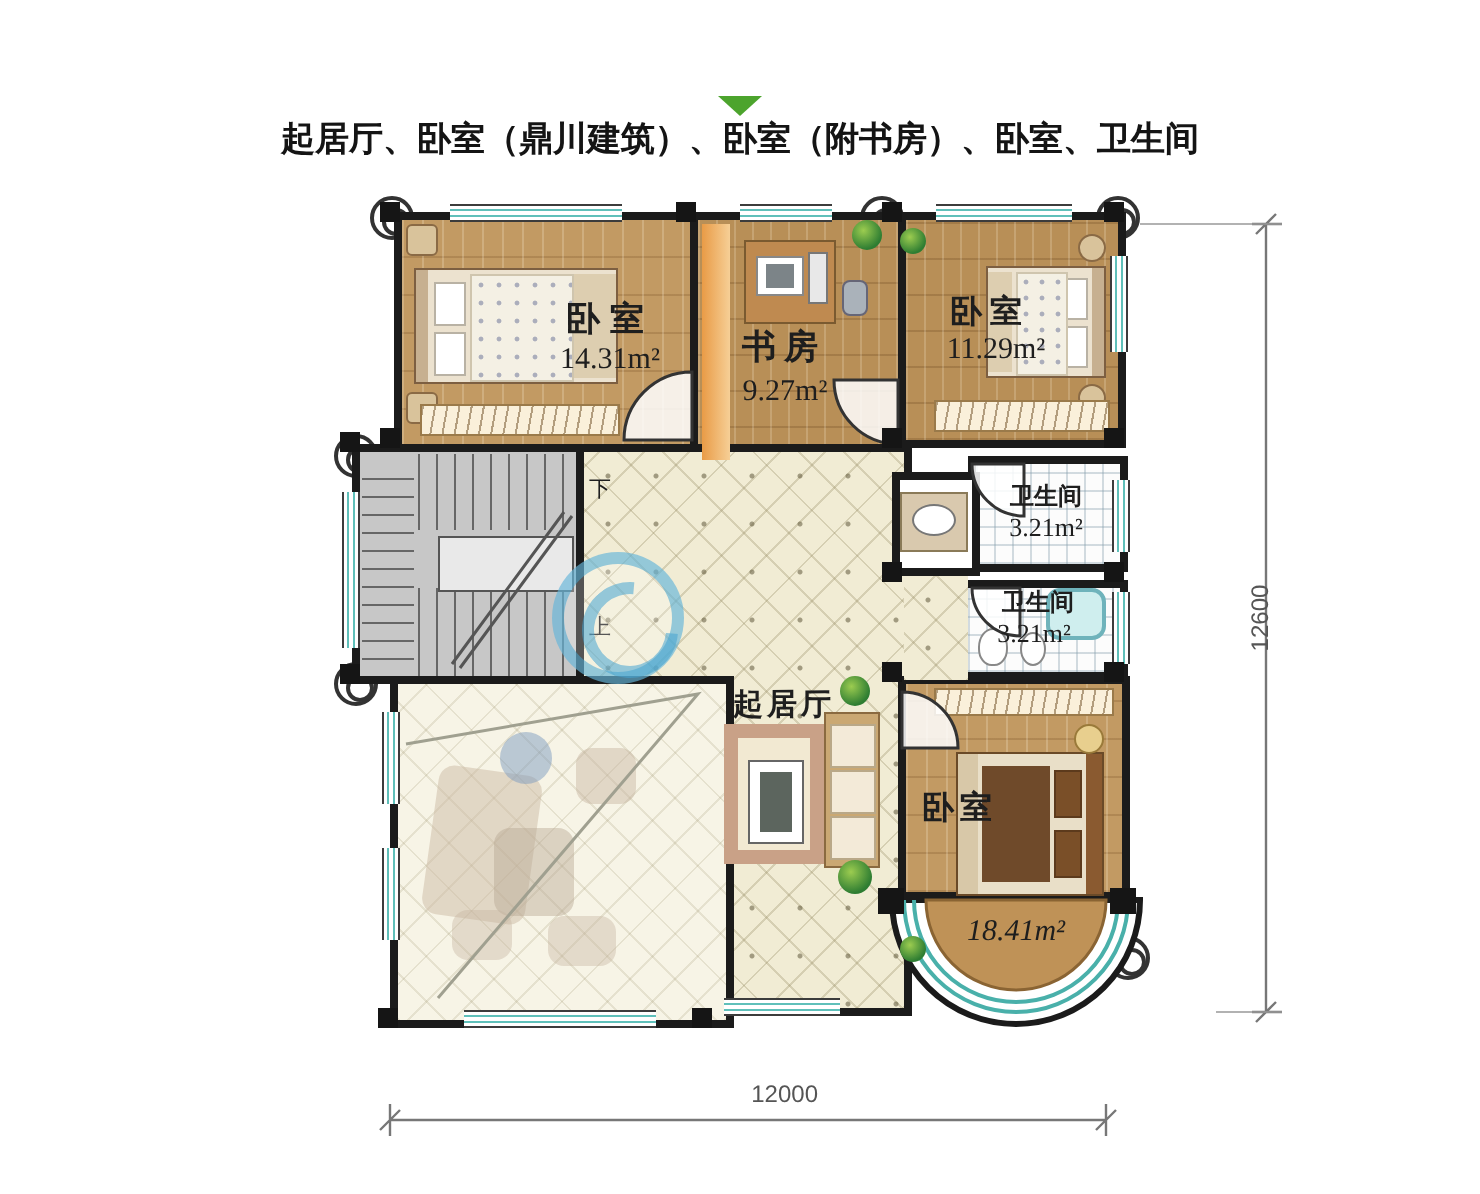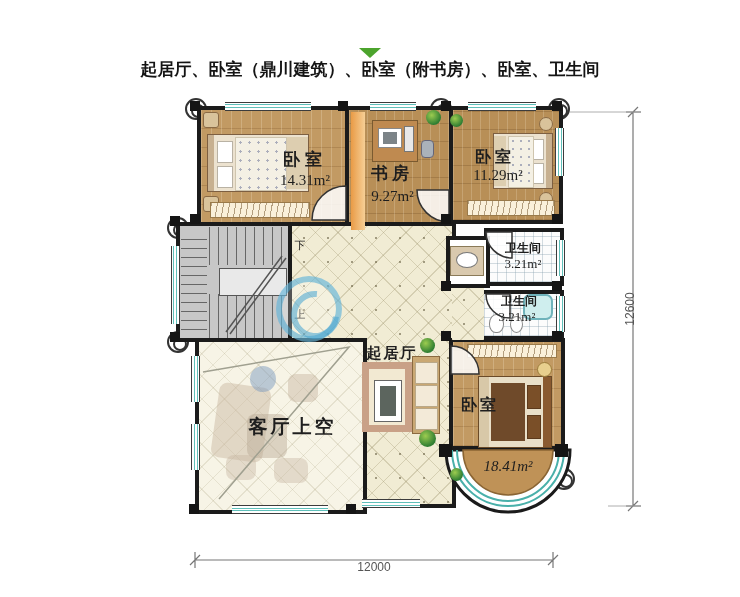--- a/index.html
+++ b/index.html
@@ -221,27 +221,26 @@
   <div class="lbl" style="left:250px;top:172px;width:110px;font-size:15px;">14.31m²</div>
   <div class="lbl" style="left:362px;top:164px;width:60px;font-size:17px;font-weight:bold;letter-spacing:4px;">书房</div>
   <div class="lbl" style="left:355px;top:188px;width:75px;font-size:15px;">9.27m²</div>
   <div class="lbl" style="left:455px;top:148px;width:80px;font-size:16px;font-weight:bold;letter-spacing:4px;">卧室</div>
   <div class="lbl" style="left:448px;top:167px;width:100px;font-size:15px;">11.29m²</div>
   <div class="lbl" style="left:488px;top:242px;width:70px;font-size:12px;font-weight:bold;">卫生间</div>
   <div class="lbl" style="left:488px;top:257px;width:70px;font-size:13px;">3.21m²</div>
   <div class="lbl" style="left:484px;top:295px;width:70px;font-size:12px;font-weight:bold;">卫生间</div>
   <div class="lbl" style="left:482px;top:310px;width:70px;font-size:13px;">3.21m²</div>
   <div class="lbl" style="left:352px;top:345px;width:80px;font-size:15px;font-weight:bold;letter-spacing:2px;font-family:Liberation Serif, serif;">起居厅</div>
-  <div class="lbl" style="left:235px;top:416px;width:115px;font-size:19px;font-weight:bold;letter-spacing:3px;">客厅上空</div>
   <div class="lbl" style="left:450px;top:396px;width:60px;font-size:16px;font-weight:bold;letter-spacing:3px;">卧室</div>
   <div class="lbl" style="left:468px;top:458px;width:80px;font-size:15px;font-style:italic;">18.41m²</div>
   <div class="lbl" style="left:292px;top:239px;width:16px;font-size:11px;">下</div>
   <div class="lbl" style="left:292px;top:308px;width:16px;font-size:11px;">上</div>
 
-  <div class="dim" style="left:339px;top:560px;width:70px;text-align:center;">12000</div>
+  <div class="dim" style="left:339px;top:540px;width:70px;text-align:right;">12000</div>
   <div class="dim" style="left:600px;top:302px;width:60px;text-align:center;transform:rotate(-90deg);transform-origin:center;">12600</div>
 
   <div id="wm">
     <div id="wm-logo">
         <i></i>
       </div>
   </div>
 
 </div>
 

